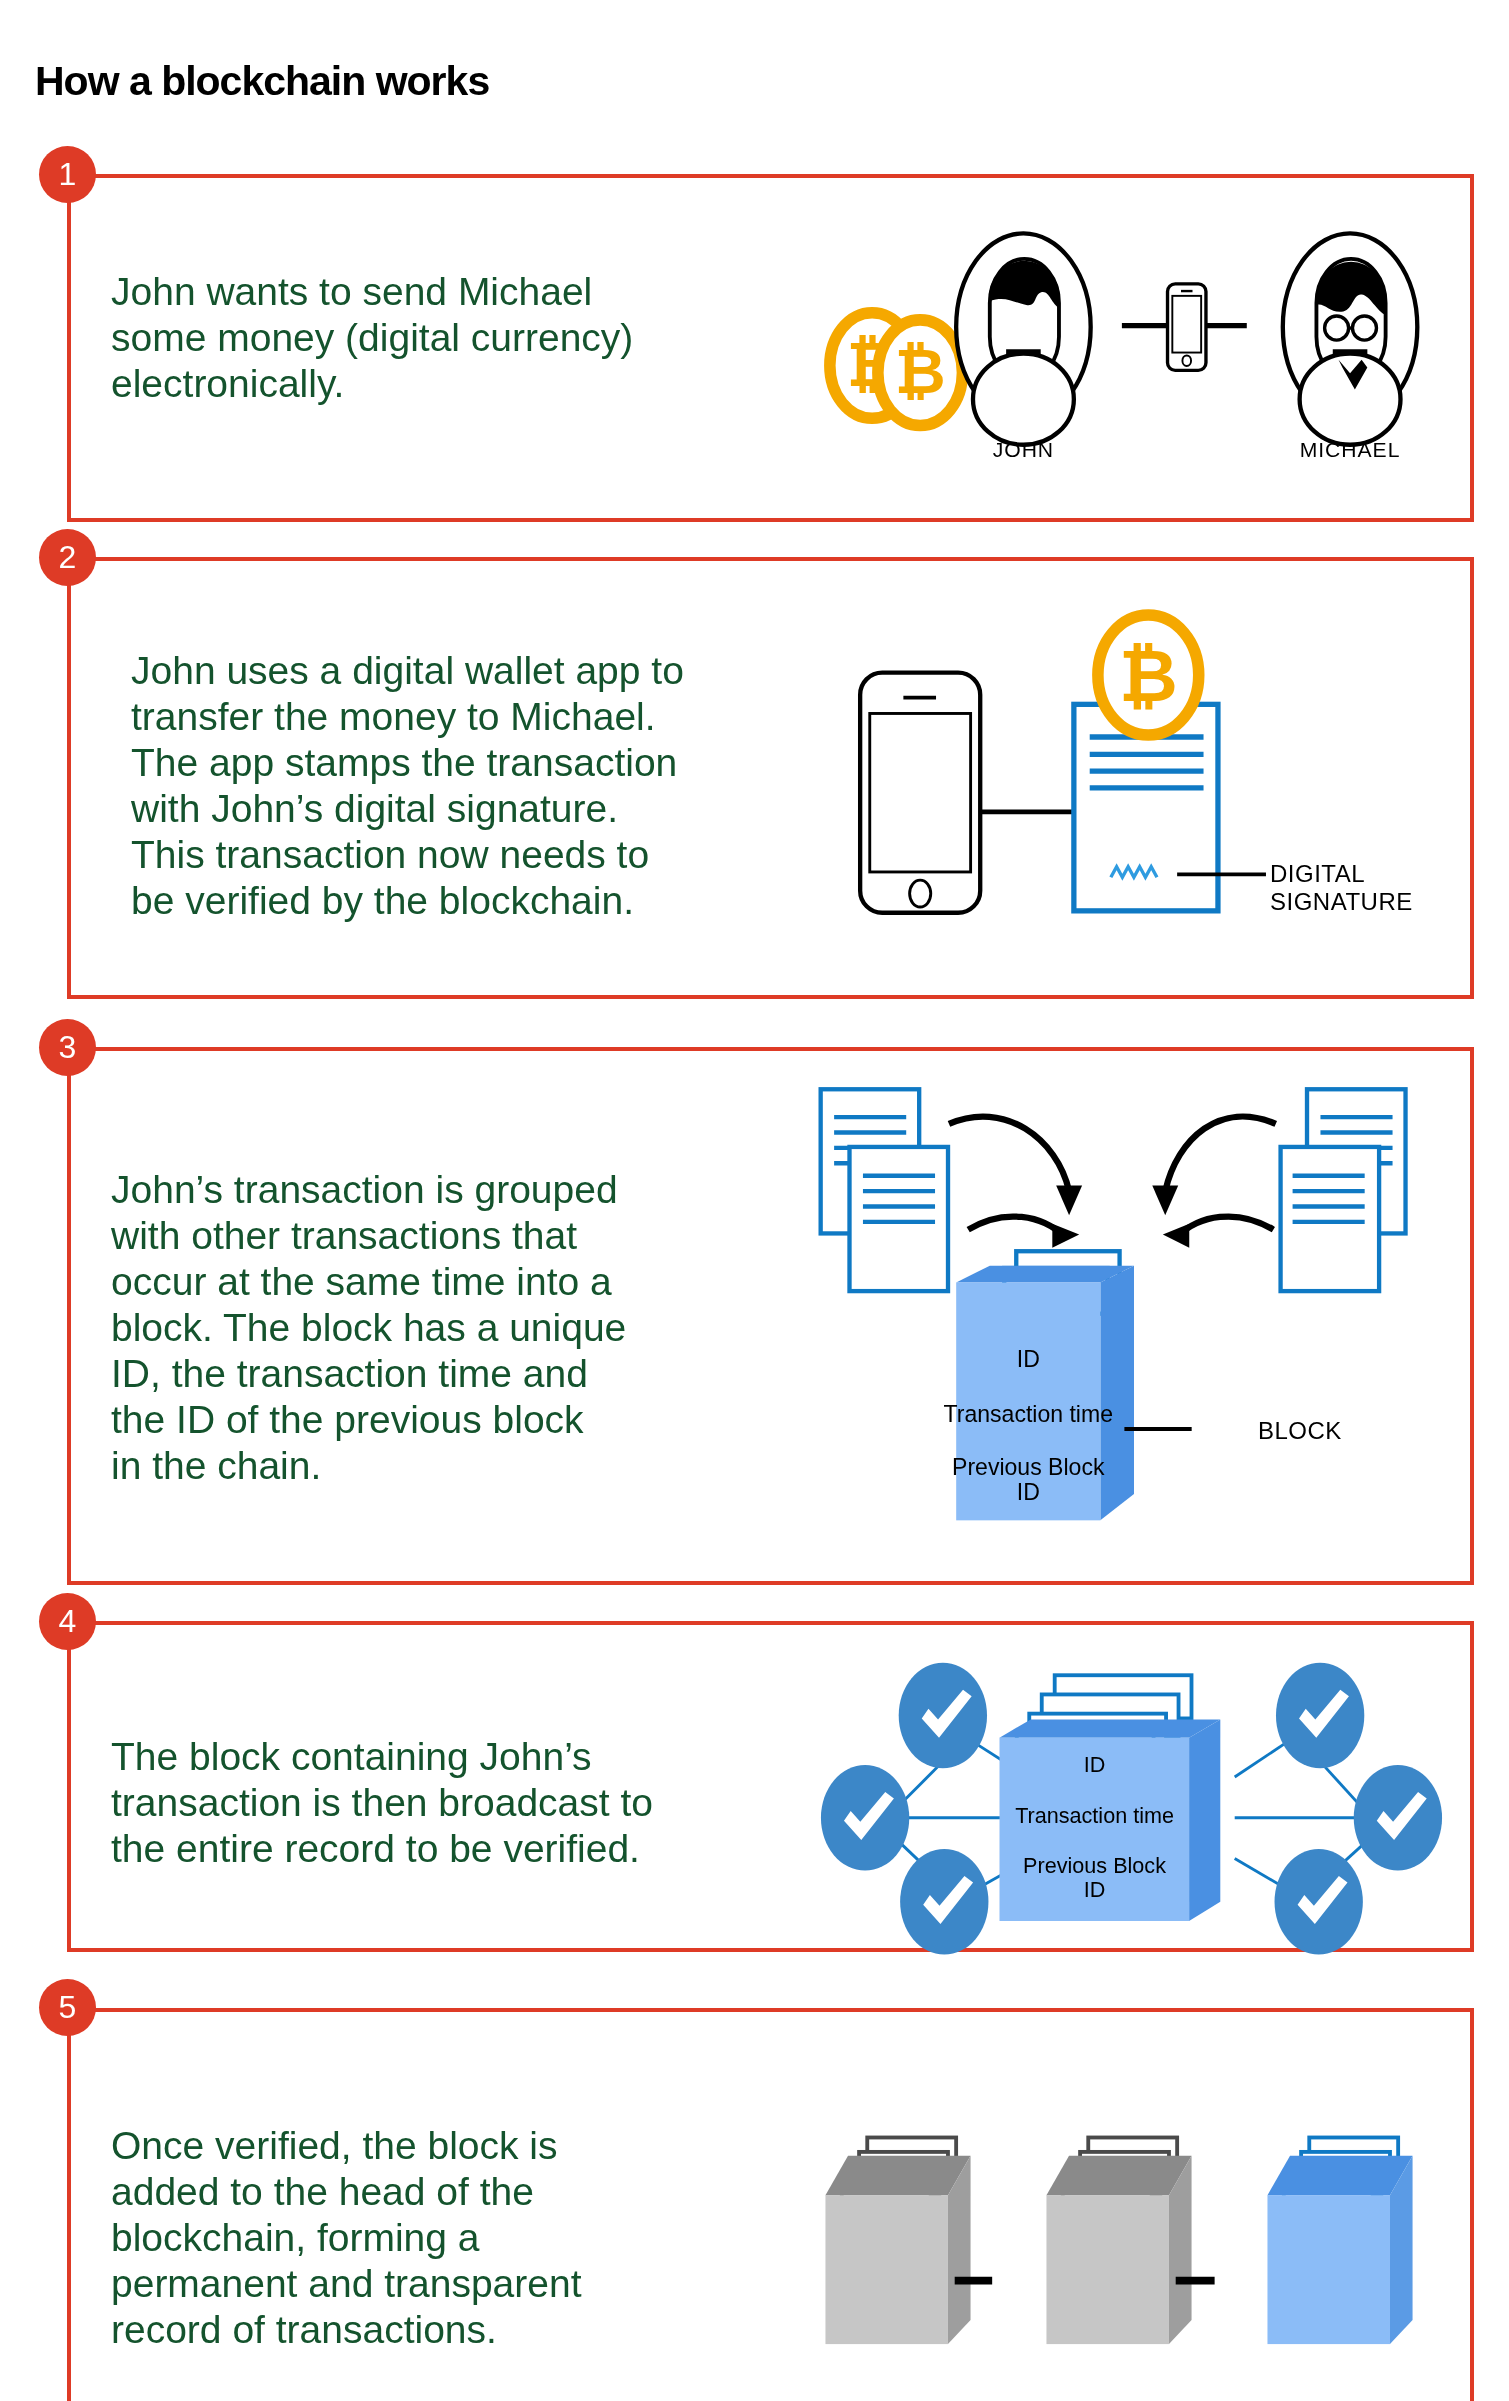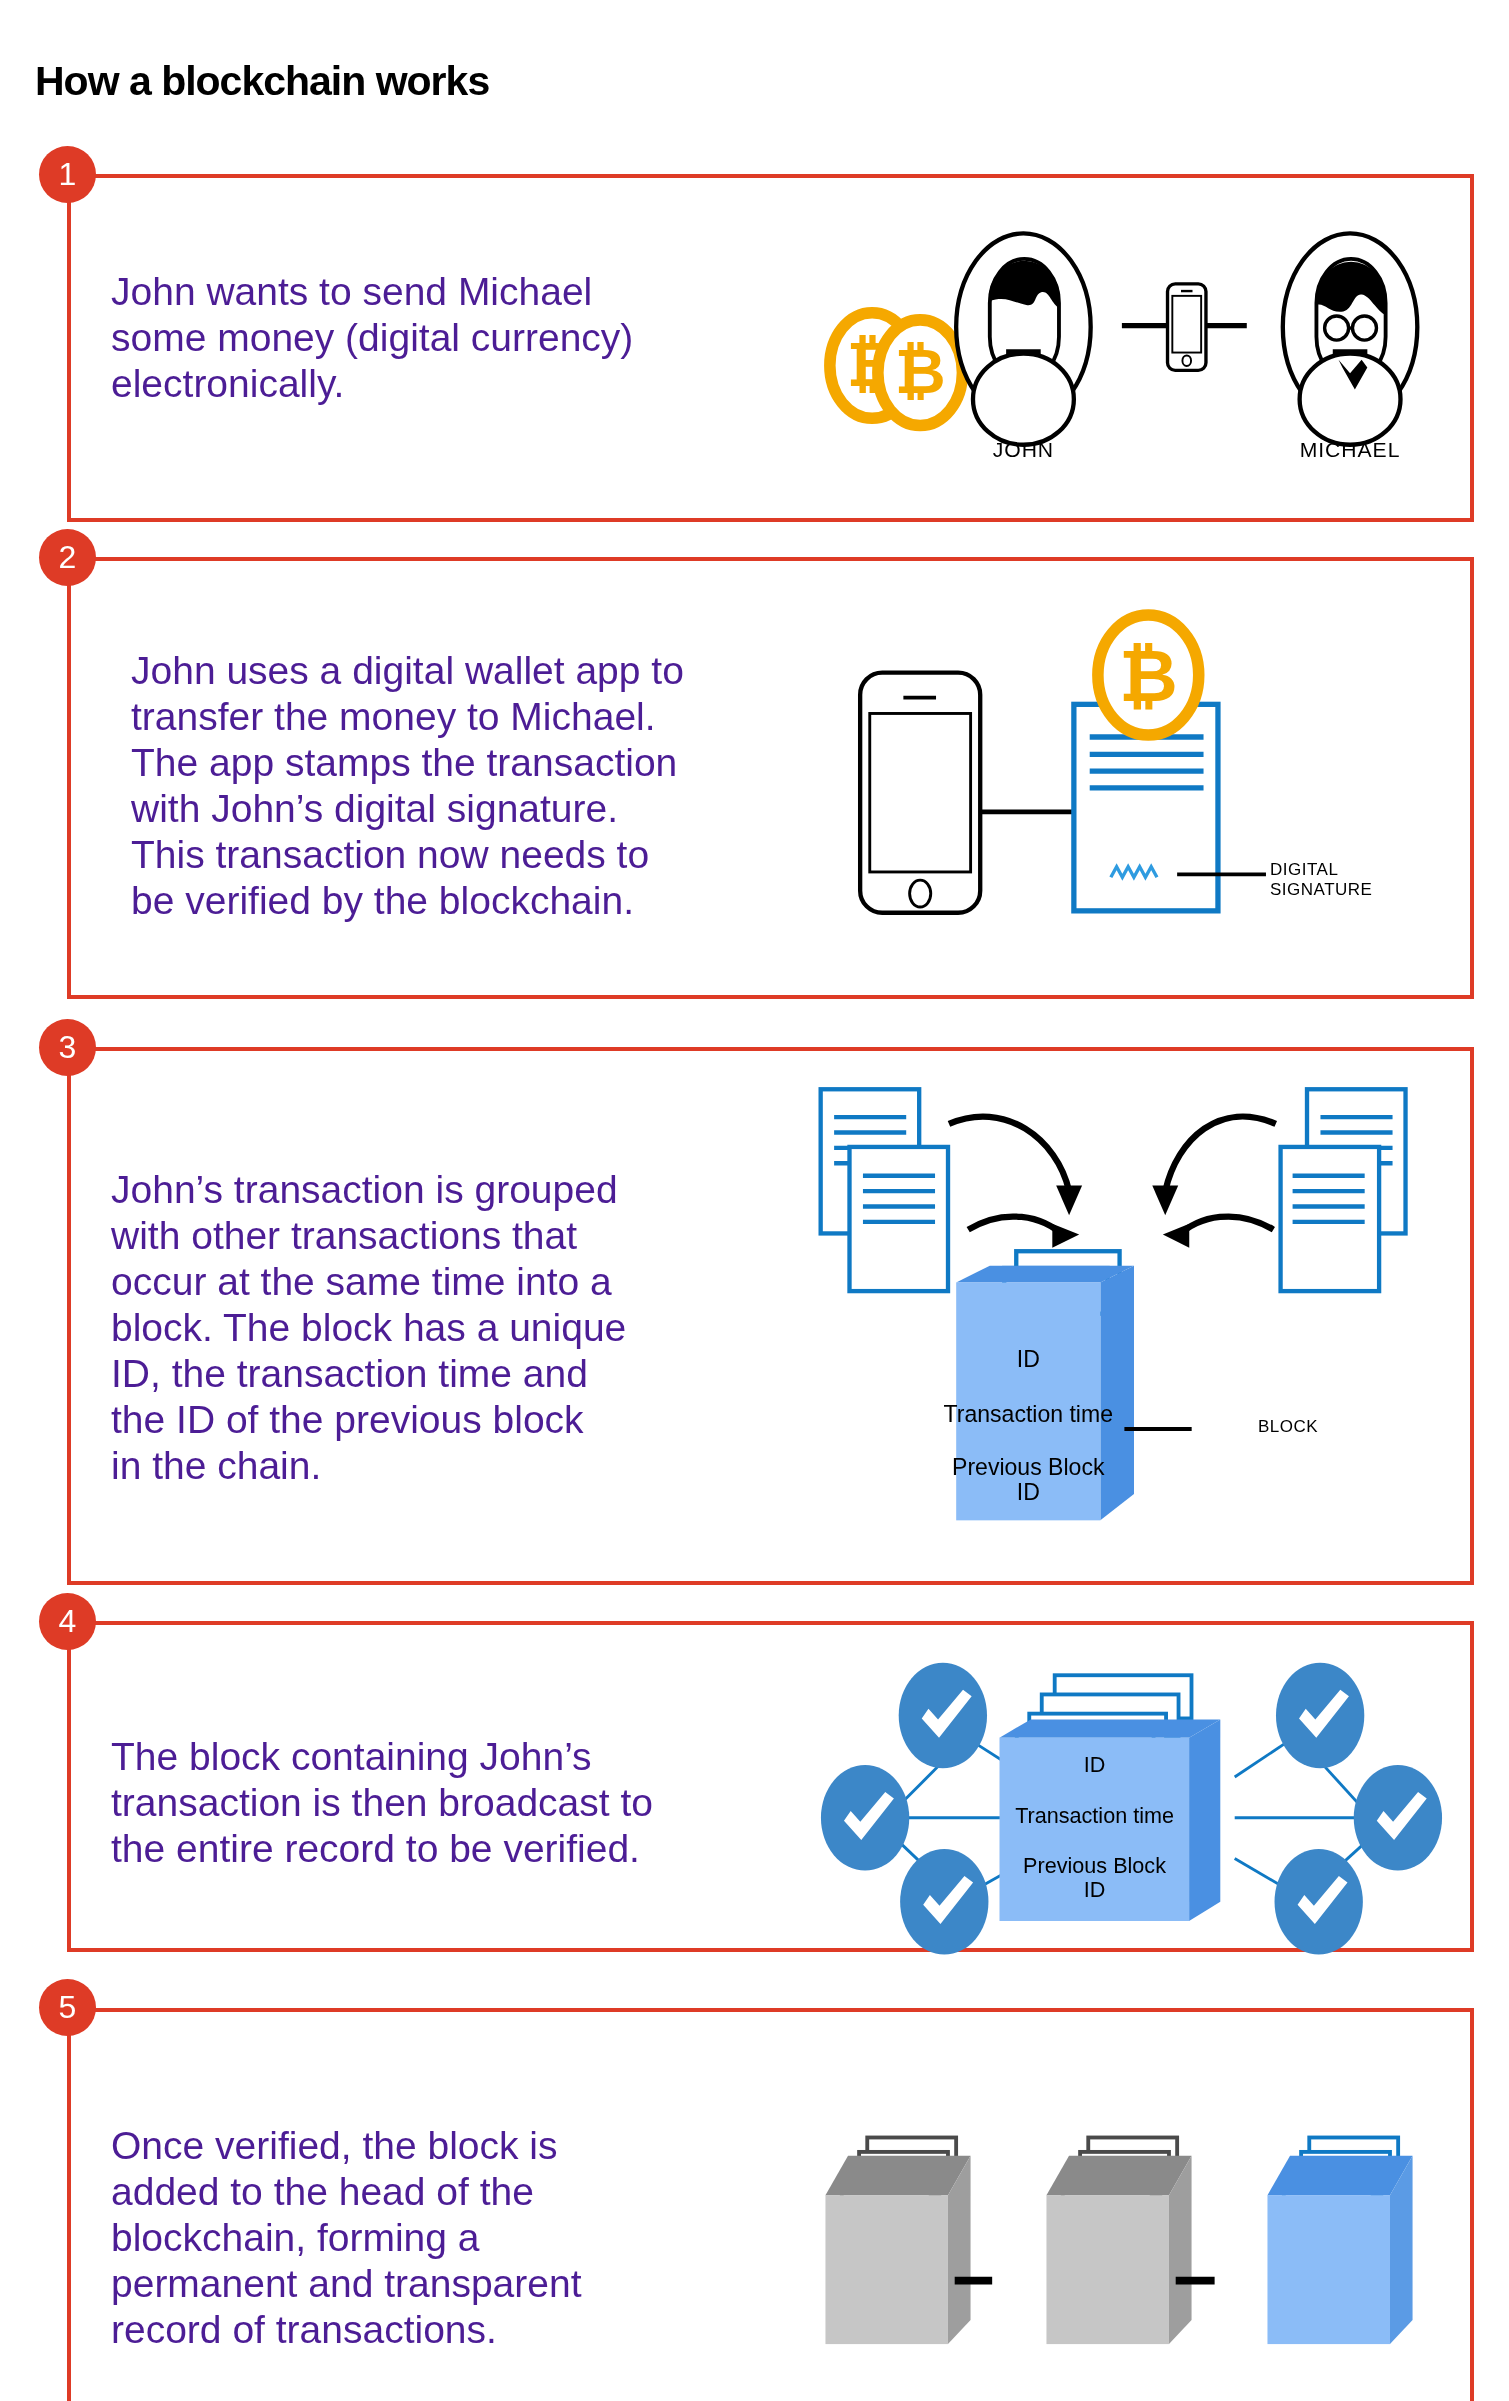--- a/index.html
+++ b/index.html
@@ -30,34 +30,34 @@
   .badge{
     position:absolute;
     width:57px;height:57px;border-radius:50%;
     background:#DE3B26;color:#fff;
     display:flex;align-items:center;justify-content:center;
     font-size:32px;font-weight:normal;
     z-index:5;
   }
   .step-text{
     position:absolute;
-    color:#4c1d95;
+    color:#14532d;
     font-size:39px;
     line-height:1.18;
     font-weight:normal;
     white-space:pre-line;
   }
   .art{position:absolute;}
 
   
   .lbl{
     position:absolute;font-size:22px;color:#000;
     letter-spacing:0.5px;white-space:pre-line;line-height:1.15;
   }
-  .lbl-big{font-size:17px;}
+  .lbl-big{font-size:24px;}
 </style>
 </head>
 <body>
 
 <div class="page">
 
   <div class="title">How a blockchain works</div>
 
   <div class="step" style="left:67px;top:174px;width:1407px;height:348px;">
   </div>

